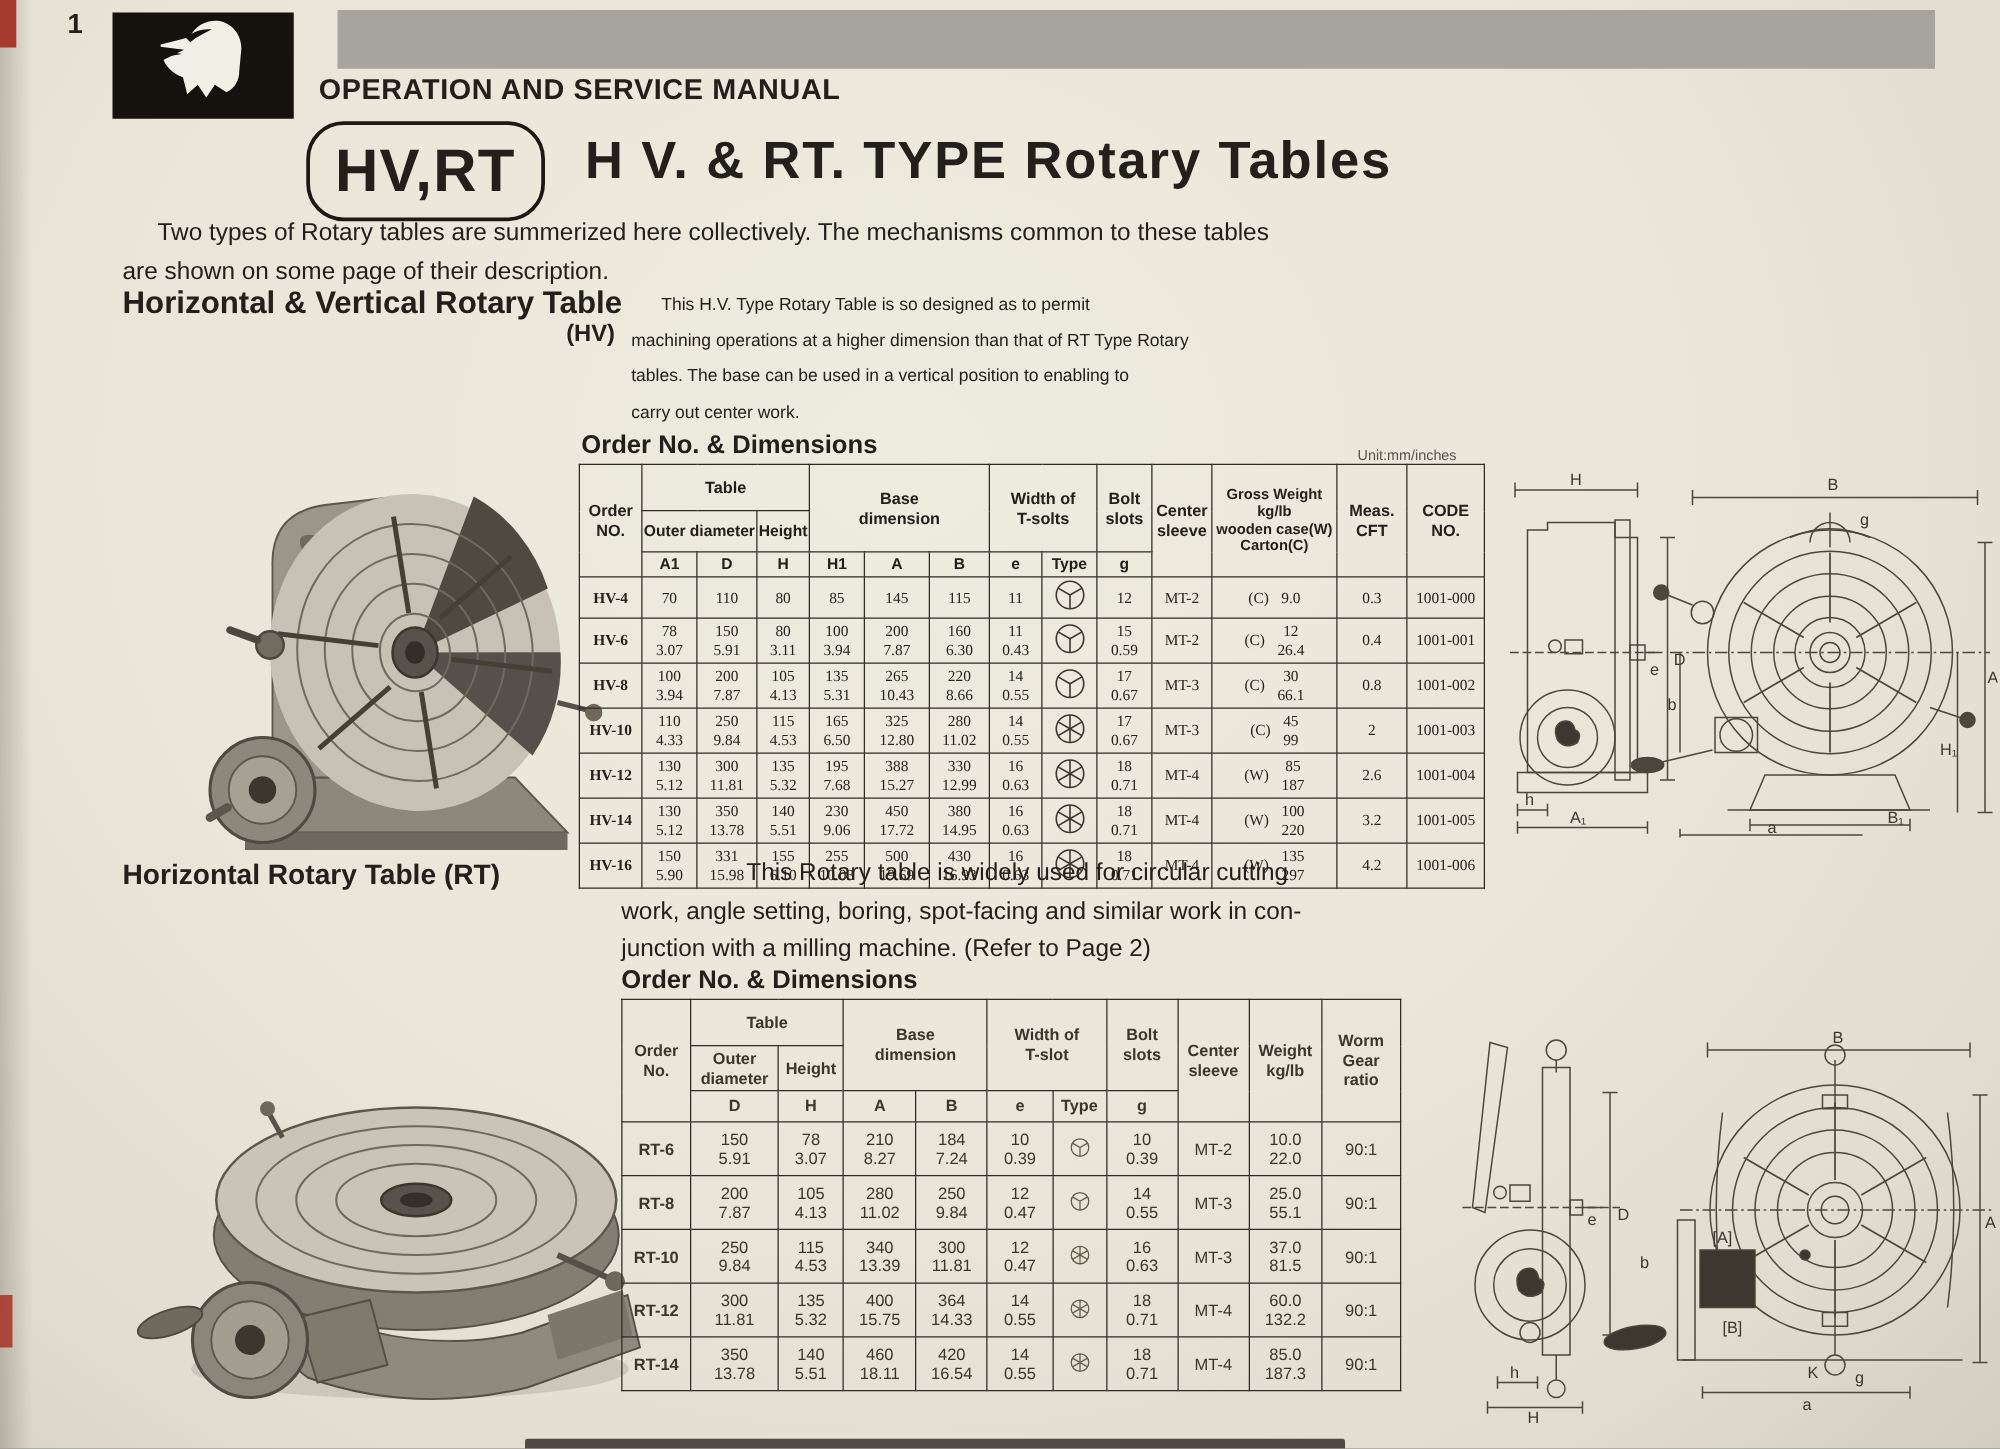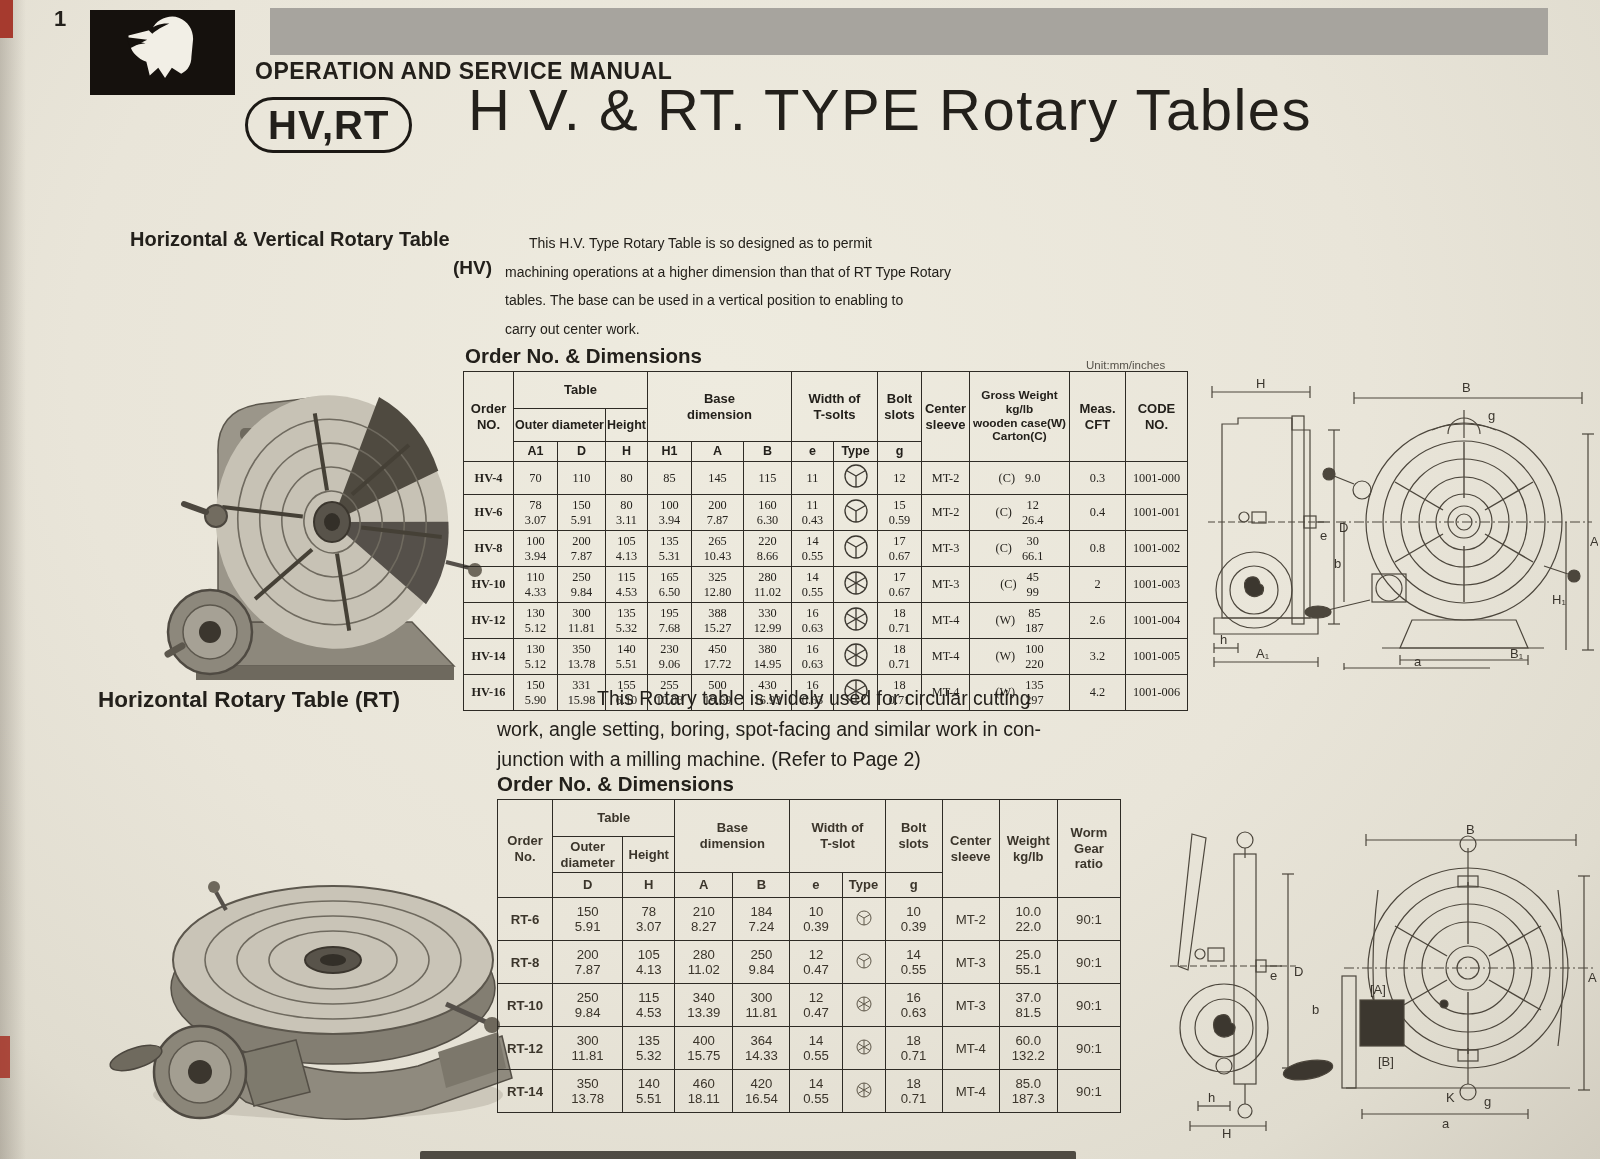--- a/index.html
+++ b/index.html
@@ -13,25 +13,25 @@
   .edge-shadow{left:0;top:0;bottom:0;width:26px;background:linear-gradient(to right, rgba(55,45,35,.22), rgba(55,45,35,0));}
   .red-top{left:0;top:0;width:13px;height:38px;background:#a63a2e;}
   .red-bottom{left:0;top:1036px;width:10px;height:42px;background:#a63a2e;opacity:.9;}
   .bottom-strip{left:420px;bottom:0;width:656px;height:8px;background:#35312a;opacity:.85;border-radius:2px 2px 0 0;}
   
   .pageno{left:54px;top:6px;font-size:22px;font-weight:bold;}
   .logo-box{left:90px;top:10px;width:145px;height:85px;background:#15110d;}
   .graybar{left:270px;top:8px;width:1278px;height:47px;background:#a7a49e;}
   .manual-title{left:255px;top:58px;font-size:23px;font-weight:bold;letter-spacing:.5px;text-align:right;}
   .badge{left:245px;top:97px;height:50px;border:3.5px solid #1c1915;border-radius:30px;
-         font-size:40px;font-weight:bold;letter-spacing:1px;padding:0 20px;display:flex;align-items:center;}
-  .big-title{left:468px;top:76px;font-size:58px;font-weight:normal;letter-spacing:1.5px;}
+         font-size:48px;font-weight:bold;letter-spacing:1px;padding:12px 20px;display:flex;align-items:center;}
+  .big-title{left:468px;top:104px;font-size:42px;font-weight:bold;letter-spacing:1.5px;}
   .ml{white-space:pre-line;}
   .intro{left:98px;top:171px;width:1030px;font-size:19.5px;line-height:31px;text-indent:28px;}
-  .hv-heading{left:98px;top:228px;font-size:20px;font-weight:bold;margin-left:32px;}
+  .hv-heading{left:98px;top:228px;font-size:25px;font-weight:bold;}
   .hv-heading-sub{left:380px;top:257px;width:112px;text-align:right;font-size:19px;font-weight:bold;}
   .hv-desc{left:505px;top:229px;width:718px;font-size:14px;line-height:28.5px;text-indent:24px;}
   .order-title-1{left:465px;top:344px;font-size:20.5px;font-weight:bold;}
   .unit-note{left:1086px;top:359px;font-size:11.5px;color:#56524a;}
   .rt-heading{left:98px;top:687px;font-size:22.5px;font-weight:bold;}
   .rt-desc{left:497px;top:683px;width:628px;font-size:19.5px;line-height:30.5px;text-indent:100px;}
   .order-title-2{left:497px;top:772px;font-size:20.5px;font-weight:bold;}
   
   table.dim{border-collapse:collapse;table-layout:fixed;}
   table.dim th, table.dim td{border:1.6px solid #2e2b25;text-align:center;vertical-align:middle;padding:1px 1px;}
@@ -73,20 +73,22 @@
     <svg viewBox="0 0 100 100" width="145" height="85" preserveAspectRatio="xMidYMid meet">
       <path fill="#f2efe6" d="M10,30 L38,23 C42,11 58,5 69,9 C80,13 86,23 86,34 L84,55 C84,64 80,71 72,75 L61,68 L53,80 L45,68 L35,77 L31,61 C21,57 14,50 12,42 L30,39 L10,35 Z"></path>
       <path fill="#15110d" d="M8,32 L32,35 L12,45 Z"></path>
       <path fill="#15110d" d="M34,24 C40,18 50,15 58,16 C50,20 42,24 38,28 Z"></path>
     </svg>
   </div>
   <div class="abs graybar"></div>
   <div class="abs manual-title">OPERATION AND SERVICE MANUAL</div>
   <div class="abs badge">HV,RT</div>
   <div class="abs big-title">H V. &amp; RT.  TYPE Rotary Tables</div>
+  <div class="abs intro ml">Two types of  Rotary tables are summerized here collectively. The mechanisms common to these tables
+are shown on some page of their description.</div>
 
   <div class="abs hv-heading">Horizontal &amp; Vertical Rotary Table</div>
   <div class="abs hv-heading-sub">(HV)</div>
   <div class="abs hv-desc ml">This  H.V.  Type  Rotary  Table  is  so  designed  as  to  permit
 machining operations at a higher dimension than that of RT  Type  Rotary
 tables. The base can be used in a vertical position  to enabling to
 carry out center work.</div>
   <div class="abs order-title-1">Order No. &amp; Dimensions</div>
   <div class="abs unit-note">Unit:mm/inches</div>
 

